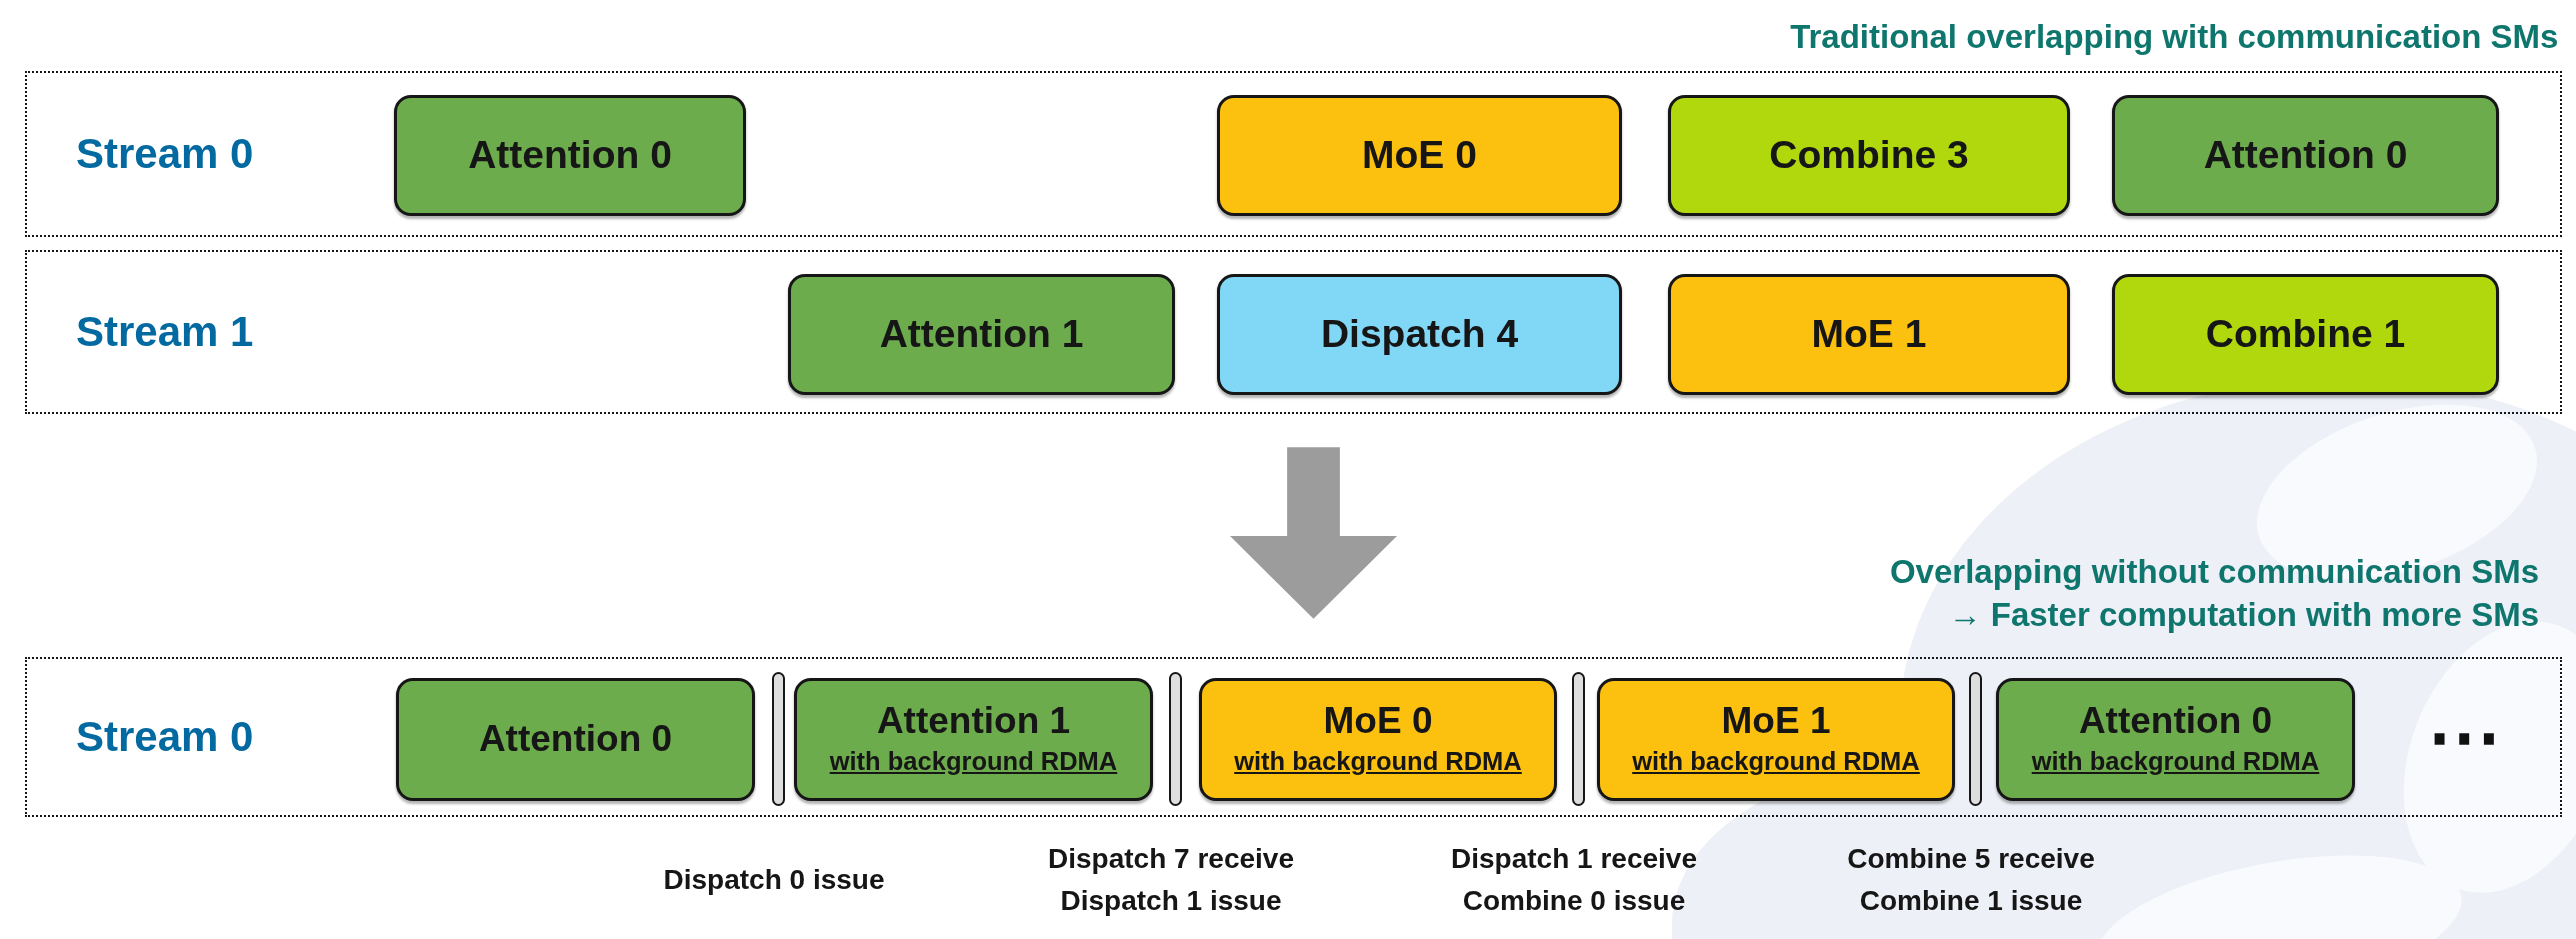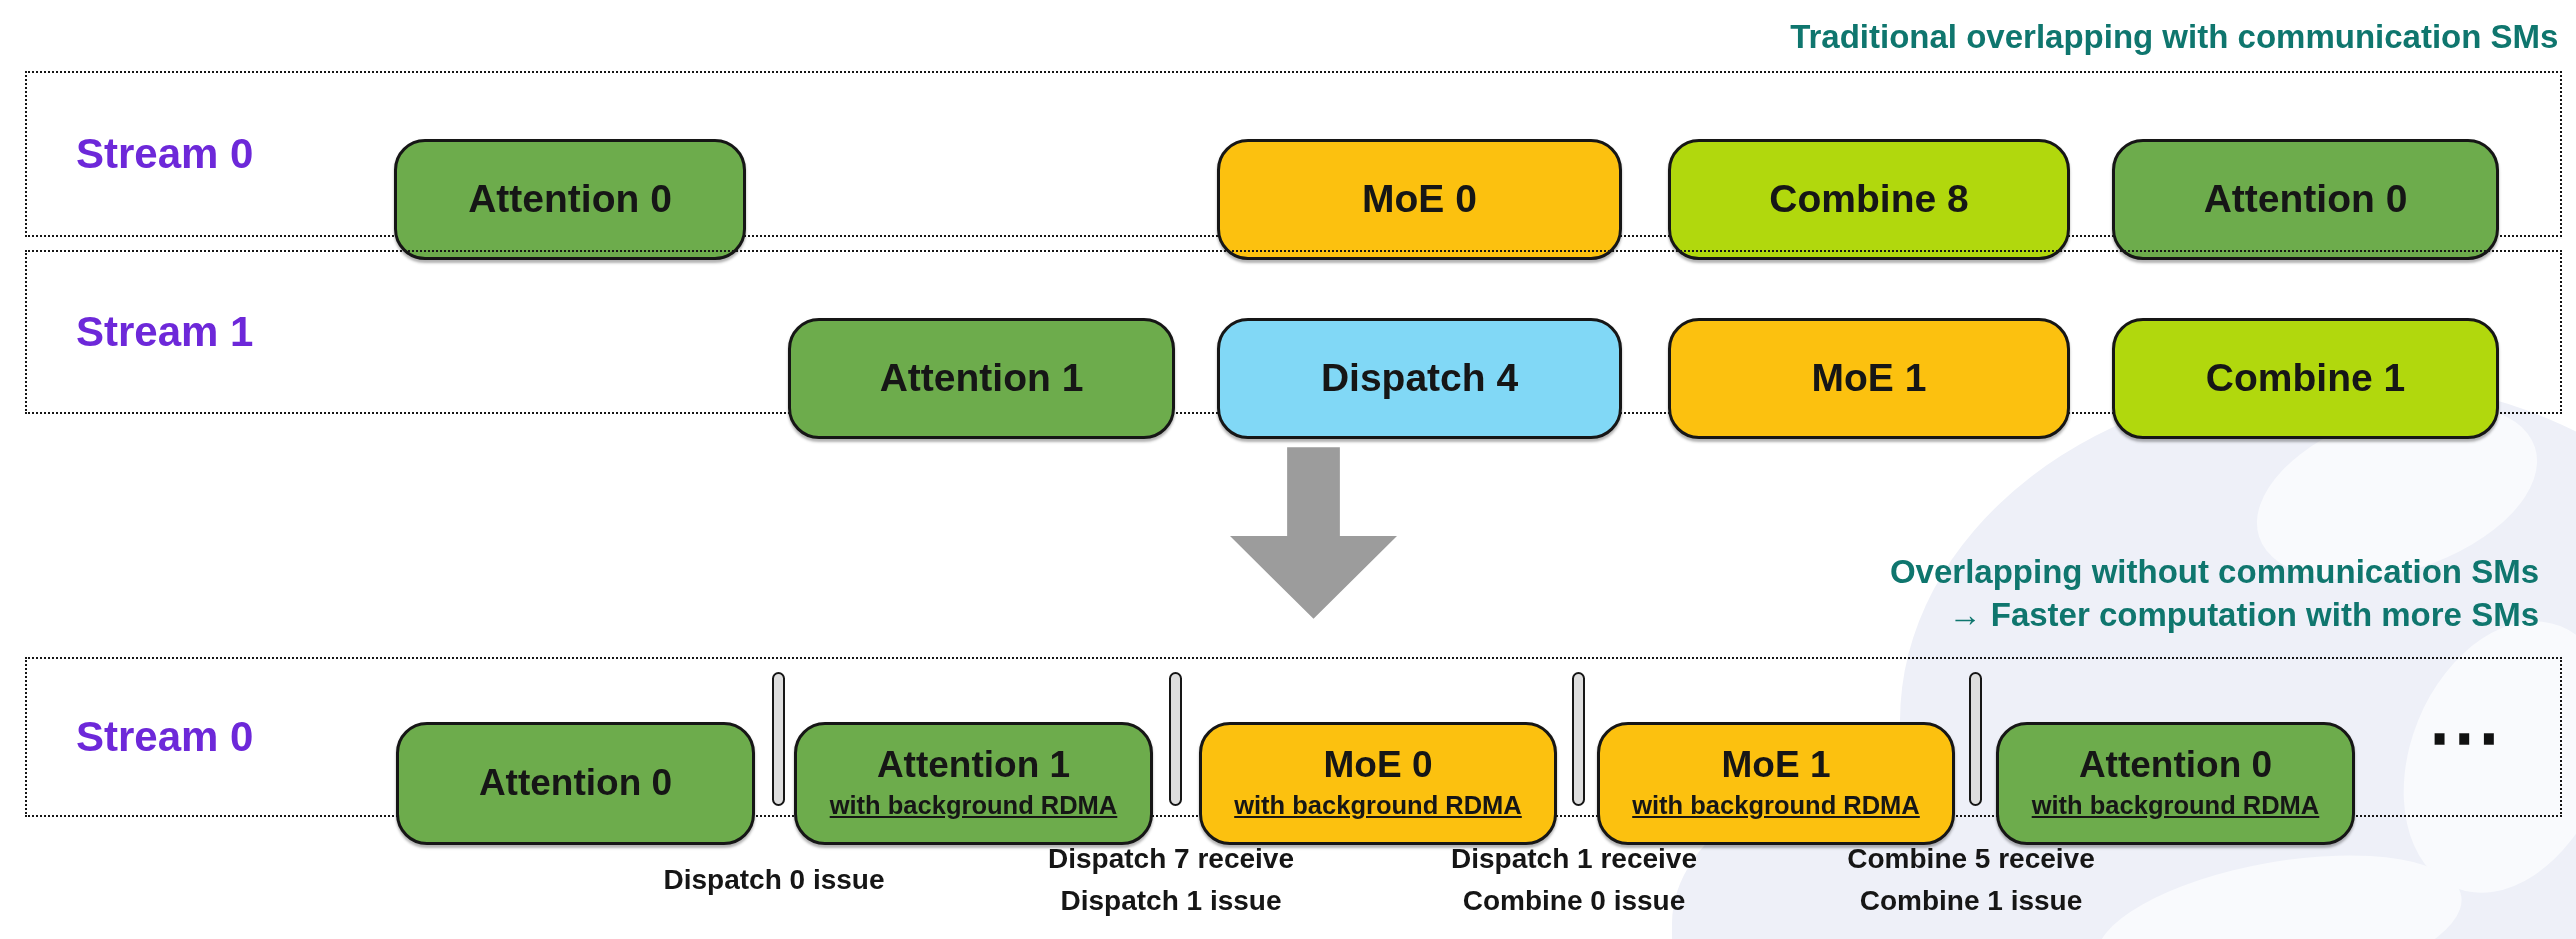--- a/index.html
+++ b/index.html
@@ -20,25 +20,25 @@
   .caption.top{top:17.6px;right:17.6px;}
   .caption.bottom{top:551px;right:37px;text-align:right;line-height:1.30;}
 
   .row{position:absolute;left:25px;width:2537px;border:2.6px dotted #161616;
        box-sizing:border-box;background:transparent;}
   .r1{top:71px;height:166px;}
   .r2{top:250px;height:164px;}
   .r3{top:657px;height:160px;}
 
   .stream-label{position:absolute;left:49px;top:50%;transform:translateY(-50%);
-       font-size:42px;font-weight:600;color:#6d28d9;}
+       font-size:42px;font-weight:600;color:#0369a1;}
 
-  .block{position:absolute;border:3.5px solid #161616;border-radius:31px;
+  .block{position:absolute;border:3.5px solid #161616;border-radius:17px;
        box-sizing:border-box;display:flex;flex-direction:column;align-items:center;
-       justify-content:center;box-shadow:0 2.6px 2.6px rgba(0,0,0,0.30);margin-top:44px;}
+       justify-content:center;box-shadow:0 2.6px 2.6px rgba(0,0,0,0.30);}
   .blabel{font-size:39px;font-weight:600;line-height:1.1;white-space:nowrap;}
   .r3 .blabel{font-size:37px;}
   .bsub{font-size:25.5px;font-weight:600;line-height:1.15;margin-top:5.3px;white-space:nowrap;text-decoration:underline;}
   .bsub:empty{display:none;}
 
   .r1 .block,.r2 .block{top:22px;height:121px;}
   .r1-b1{left:367px;width:352px;} .r1-b2{left:761px;width:387px;}
   .r1-b3{left:1190px;width:405px;} .r1-b4{left:1641px;width:402px;}
   .r1-b5{left:2085px;width:387px;}
   .r2-b1{left:761px;width:387px;} .r2-b2{left:1190px;width:405px;}
@@ -80,21 +80,21 @@
 
   <section class="row r1">
     <span class="stream-label">Stream 0</span>
     <div class="block r1-b1" style="background-color: rgb(109, 172, 76);">
       <span class="blabel">Attention 0</span>
     </div>
     <div class="block r1-b3" style="background-color: rgb(252, 193, 15);">
       <span class="blabel">MoE 0</span>
     </div>
     <div class="block r1-b4" style="background-color: rgb(177, 216, 13);">
-      <span class="blabel">Combine 8</span>
+      <span class="blabel">Combine 3</span>
     </div>
     <div class="block r1-b5" style="background-color: rgb(109, 172, 76);">
       <span class="blabel">Attention 0</span>
     </div>
   </section>
 
   <section class="row r2">
     <span class="stream-label">Stream 1</span>
     <div class="block r2-b1" style="background-color: rgb(109, 172, 76);">
       <span class="blabel">Attention 1</span>

